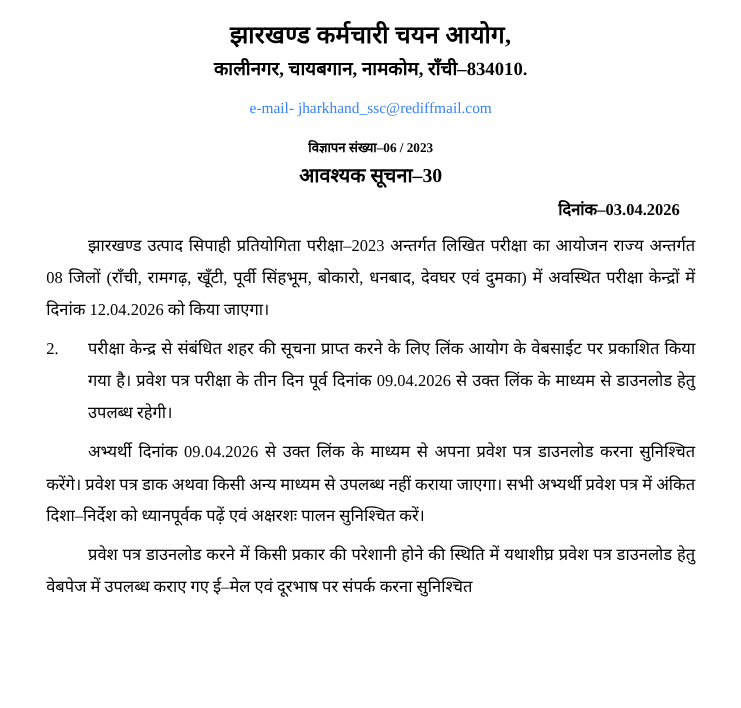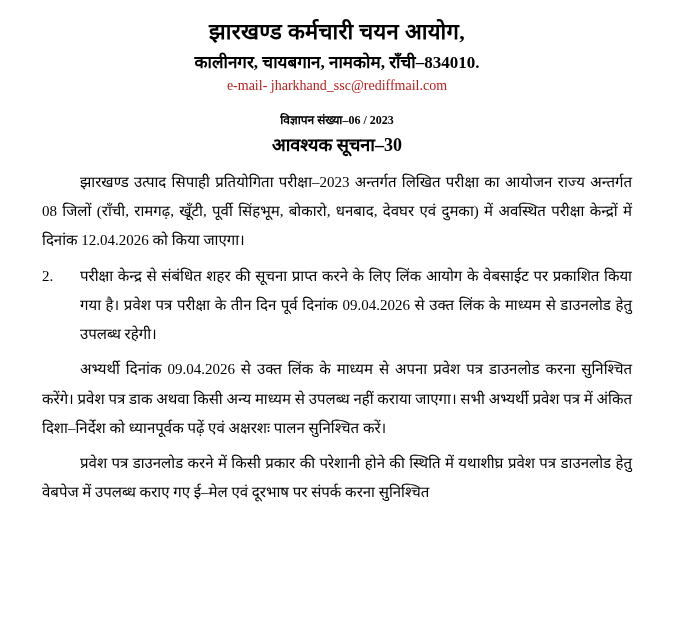--- a/index.html
+++ b/index.html
@@ -31,23 +31,23 @@
     line-height: 1.25;
     margin-bottom: 6px;
   }
   .org-address {
     font-size: 17px;
     font-weight: bold;
     line-height: 1.35;
   }
   .org-email {
     font-size: 14px;
-    color: #b91c1c;
+    color: #3b82f6;
     line-height: 1.5;
-    margin-top: 1px;
+    margin-top: 15px;
     text-decoration: none;
   }
   .title-block {
     text-align: center;
     margin-top: 16px;
   }
   .advt-no {
     font-size: 12px;
     font-weight: bold;
     line-height: 1.45;
@@ -107,20 +107,21 @@
     <div class="org-name">झारखण्ड कर्मचारी चयन आयोग,</div>
     <div class="org-address">कालीनगर, चायबगान, नामकोम, राँची–834010.</div>
     <div class="org-email">e-mail- jharkhand_ssc@rediffmail.com</div>
   </div>
 
   <div class="title-block">
     <div class="advt-no">विज्ञापन संख्या–06 / 2023</div>
     <div class="notice-no">आवश्यक सूचना–30</div>
   </div>
 
+  <div class="date-line">दिनांक–03.04.2026</div>
 
   <div class="body-text">
     <p class="para indent">झारखण्ड उत्पाद सिपाही प्रतियोगिता परीक्षा–2023 अन्तर्गत लिखित परीक्षा का आयोजन राज्य अन्तर्गत 08 जिलों (राँची, रामगढ़, खूँटी, पूर्वी सिंहभूम, बोकारो, धनबाद, देवघर एवं दुमका) में अवस्थित परीक्षा केन्द्रों में दिनांक 12.04.2026 को किया जाएगा।</p>
     <p class="para numbered">
       <span class="num">2.</span>
       <span>परीक्षा केन्द्र से संबंधित शहर की सूचना प्राप्त करने के लिए लिंक आयोग के वेबसाईट पर प्रकाशित किया गया है। प्रवेश पत्र परीक्षा के तीन दिन पूर्व दिनांक 09.04.2026 से उक्त लिंक के माध्यम से डाउनलोड हेतु उपलब्ध रहेगी।</span>
     </p>
     <p class="para indent">अभ्यर्थी दिनांक 09.04.2026 से उक्त लिंक के माध्यम से अपना प्रवेश पत्र डाउनलोड करना सुनिश्चित करेंगे। प्रवेश पत्र डाक अथवा किसी अन्य माध्यम से उपलब्ध नहीं कराया जाएगा। सभी अभ्यर्थी प्रवेश पत्र में अंकित दिशा–निर्देश को ध्यानपूर्वक पढ़ें एवं अक्षरशः पालन सुनिश्चित करें।</p>
     <p class="para indent last">प्रवेश पत्र डाउनलोड करने में किसी प्रकार की परेशानी होने की स्थिति में यथाशीघ्र प्रवेश पत्र डाउनलोड हेतु वेबपेज में उपलब्ध कराए गए ई–मेल एवं दूरभाष पर संपर्क करना सुनिश्चित</p>
   </div>

